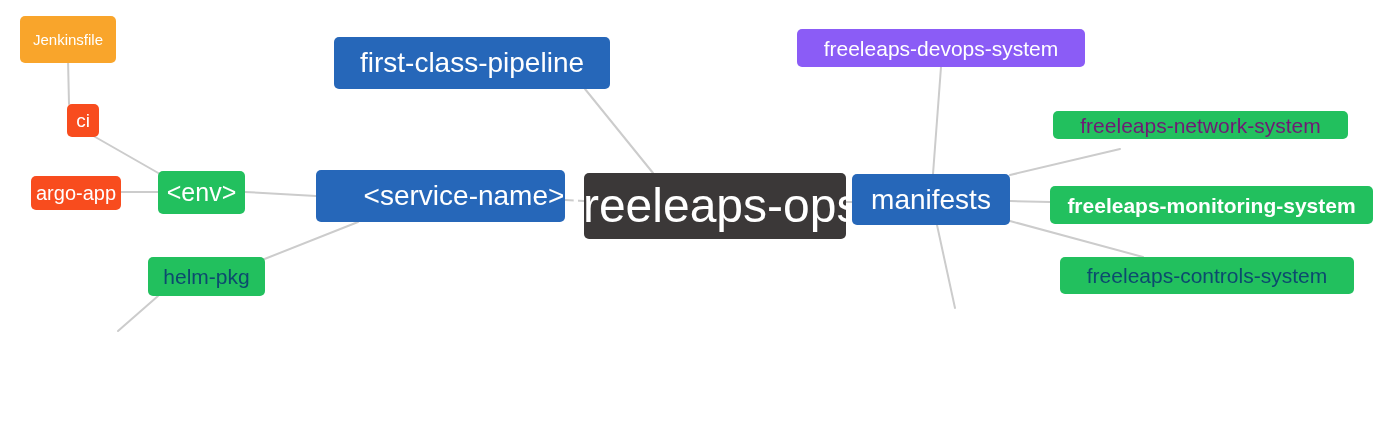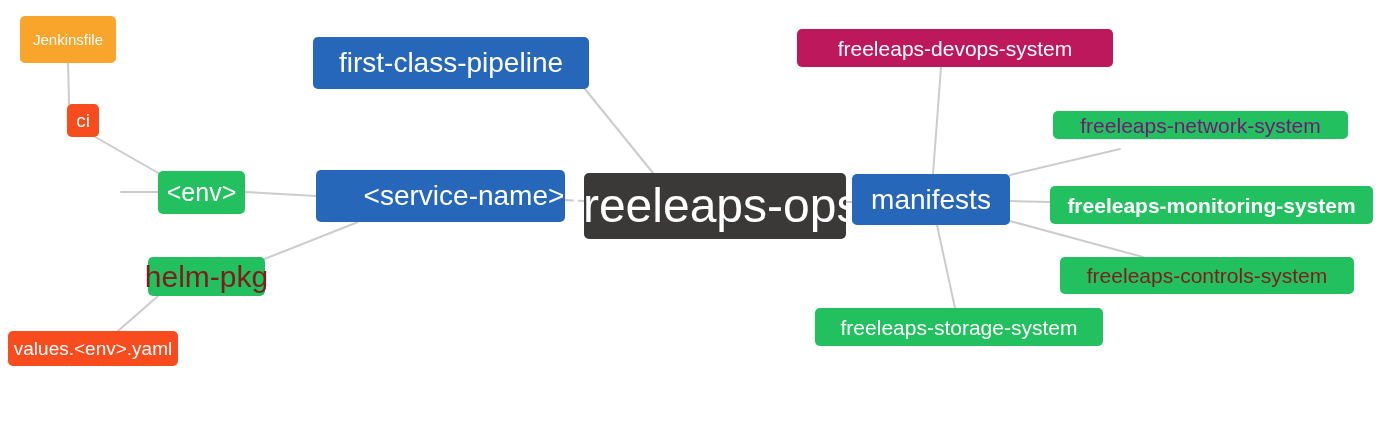--- a/index.html
+++ b/index.html
@@ -52,26 +52,25 @@
       <line x1="565" y1="200" x2="584" y2="201" stroke="#cccccc" stroke-width="2" stroke-linecap="round"></line>
       <line x1="846" y1="202" x2="852" y2="202" stroke="#cccccc" stroke-width="2" stroke-linecap="round"></line>
       <line x1="933" y1="174" x2="941" y2="67" stroke="#cccccc" stroke-width="2" stroke-linecap="round"></line>
       <line x1="1010" y1="175" x2="1120" y2="149" stroke="#cccccc" stroke-width="2" stroke-linecap="round"></line>
       <line x1="1010" y1="201" x2="1050" y2="202" stroke="#cccccc" stroke-width="2" stroke-linecap="round"></line>
       <line x1="1010" y1="221" x2="1143" y2="257" stroke="#cccccc" stroke-width="2" stroke-linecap="round"></line>
       <line x1="937" y1="225" x2="955" y2="308" stroke="#cccccc" stroke-width="2" stroke-linecap="round"></line>
     </svg>
 
 <div class="node" style="left: 584px; top: 173px; width: 262px; height: 66px; font-size: 48px; background: rgb(59, 56, 56); color: rgb(255, 255, 255);">freeleaps-ops</div>
-    <div class="node" style="left: 313px; top: 37px; width: 276px; height: 52px; font-size: 28px; background: rgb(38, 103, 185); color: rgb(255, 255, 255);">first-class-pipeline</div>
+    <div class="node" style="left: 334px; top: 37px; width: 276px; height: 52px; font-size: 28px; background: rgb(38, 103, 185); color: rgb(255, 255, 255);">first-class-pipeline</div>
     <div class="node" style="left: 316px; top: 170px; width: 249px; height: 52px; font-size: 28px; background: rgb(38, 103, 185); color: rgb(255, 255, 255); padding-left: 47px;">&lt;service-name&gt;</div>
     <div class="node" style="left: 852px; top: 174px; width: 158px; height: 51px; font-size: 28px; background: rgb(38, 103, 185); color: rgb(255, 255, 255);">manifests</div>
     <div class="node" style="left: 158px; top: 171px; width: 87px; height: 43px; font-size: 25px; background: rgb(34, 192, 94); color: rgb(255, 255, 255);">&lt;env&gt;</div>
-    <div class="node" style="left: 148px; top: 257px; width: 117px; height: 39px; font-size: 30px; background: rgb(34, 192, 94); color: #7f1d1d;">helm-pkg</div>
+    <div class="node" style="left: 148px; top: 257px; width: 117px; height: 39px; font-size: 21px; background: rgb(34, 192, 94); color: #0c4a6e;">helm-pkg</div>
+    <div class="node" style="left: 31px; top: 176px; width: 90px; height: 34px; font-size: 20px; background: rgb(248, 76, 30); color: rgb(255, 255, 255);">argo-app</div>
     <div class="node" style="left: 53px; top: 104px; width: 32px; height: 33px; font-size: 19px; background: rgb(248, 76, 30); color: rgb(255, 255, 255); margin-left: 14px;">ci</div>
     <div class="node" style="left: 20px; top: 16px; width: 96px; height: 47px; font-size: 15px; background: rgb(249, 165, 43); color: rgb(255, 255, 255);">Jenkinsfile</div>
-    <div class="node" style="left: 8px; top: 331px; width: 170px; height: 35px; font-size: 19px; background: rgb(248, 76, 30); color: rgb(255, 255, 255);">values.&lt;env&gt;.yaml</div>
-    <div class="node" style="left: 797px; top: 29px; width: 316px; height: 38px; font-size: 21px; background: #be185d; color: rgb(255, 255, 255);">freeleaps-devops-system</div>
+    <div class="node" style="left: 797px; top: 29px; width: 288px; height: 38px; font-size: 21px; background: #8b5cf6; color: rgb(255, 255, 255);">freeleaps-devops-system</div>
     <div class="node" style="left: 1053px; top: 111px; width: 295px; height: 28px; font-size: 21px; background: rgb(34, 192, 94); color: #701a75;">freeleaps-network-system</div>
     <div class="node" style="left: 1050px; top: 186px; width: 323px; height: 38px; font-size: 21px; background: rgb(34, 192, 94); color: rgb(255, 255, 255); font-weight: bold;">freeleaps-monitoring-system</div>
-    <div class="node" style="left: 1060px; top: 257px; width: 294px; height: 37px; font-size: 21px; background: rgb(34, 192, 94); color: #7f1d1d;">freeleaps-controls-system</div>
-    <div class="node" style="left: 815px; top: 308px; width: 288px; height: 38px; font-size: 21px; background: rgb(34, 192, 94); color: rgb(255, 255, 255);">freeleaps-storage-system</div>
+    <div class="node" style="left: 1060px; top: 257px; width: 294px; height: 37px; font-size: 21px; background: rgb(34, 192, 94); color: #0c4a6e;">freeleaps-controls-system</div>
   </div>
 
 </body></html>

